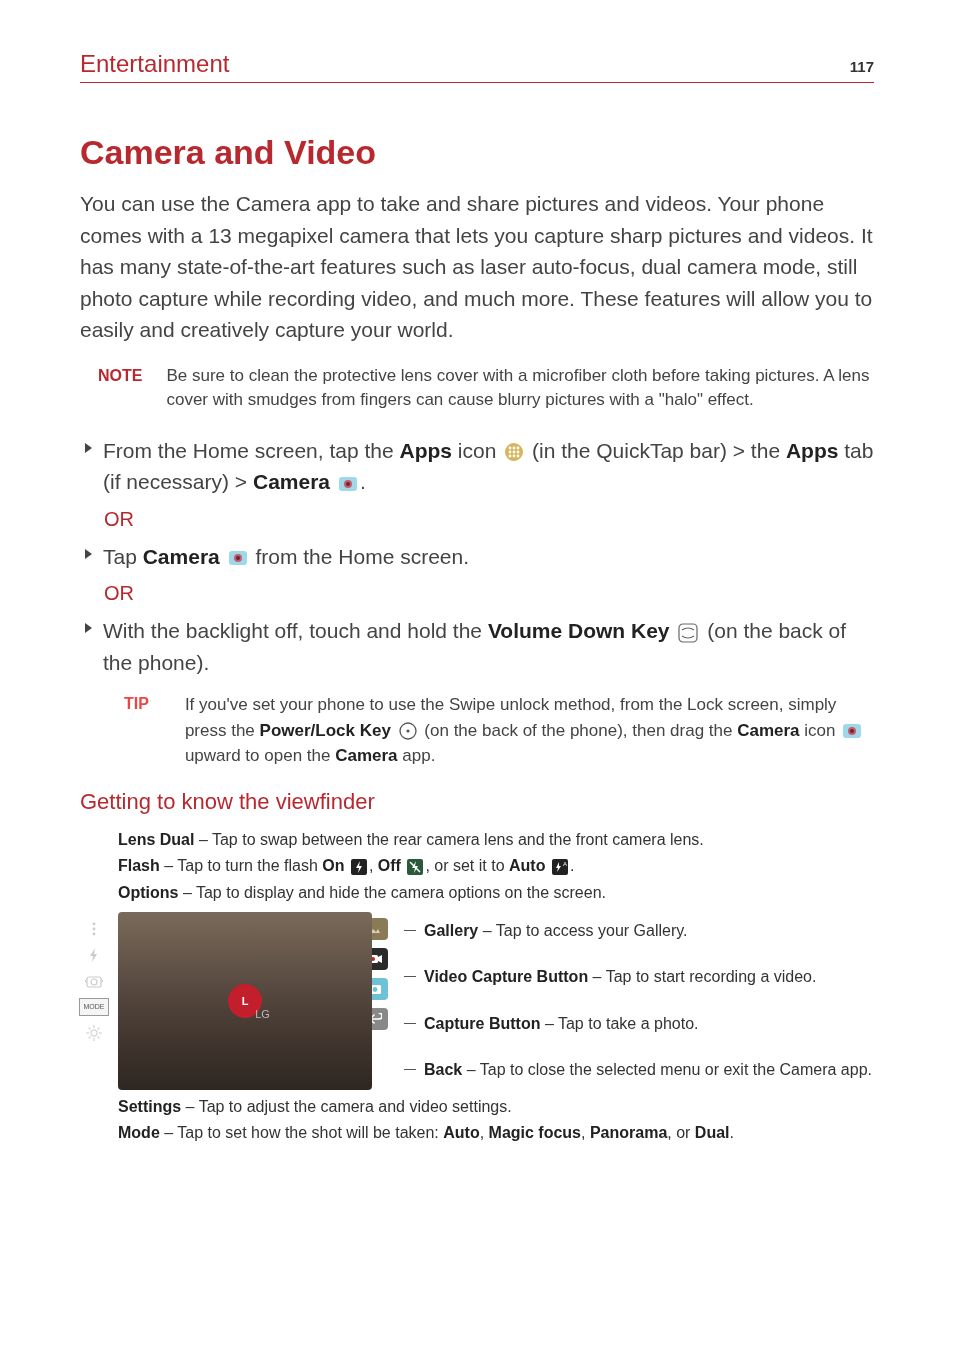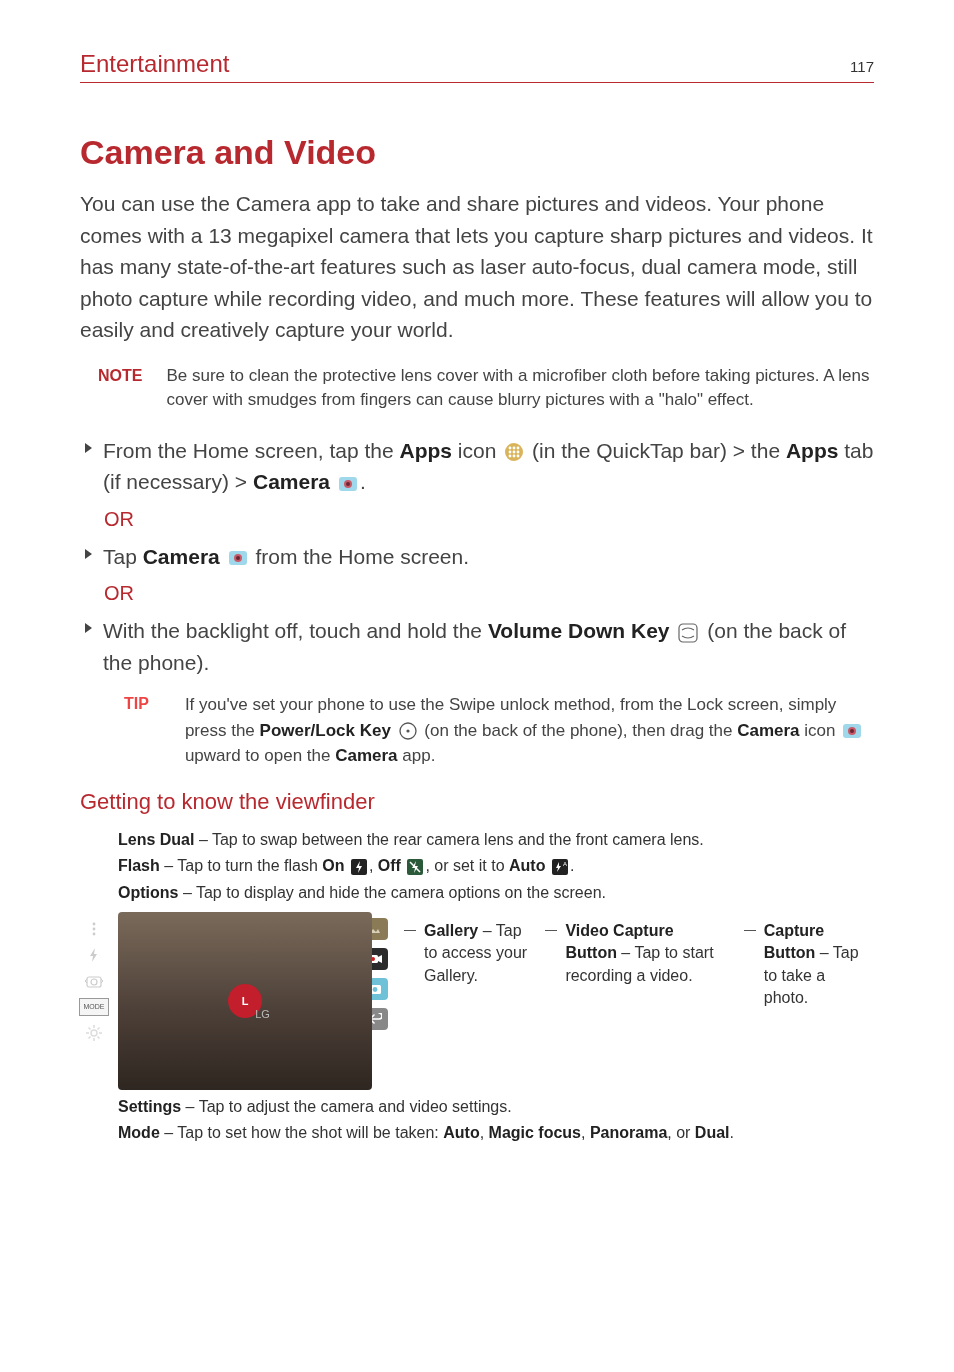--- a/index.html
+++ b/index.html
@@ -24,21 +24,21 @@
     gap: 14px;
   }
   .header-section {
     color: #b8292f;
     font-size: 24px;
     font-weight: 400;
   }
   .header-page {
     color: #333;
     font-size: 15px;
-    font-weight: 400;
+    font-weight: 700;
   }
   h1 {
     color: #b8292f;
     font-size: 34px;
     font-weight: 700;
     margin-bottom: 16px;
   }
   .intro {
     font-size: 21px;
     line-height: 1.5;
@@ -159,21 +159,21 @@
   }
   .vf-right-stack {
     display: flex;
     flex-direction: column;
     gap: 8px;
     padding-top: 6px;
     margin-left: -20px;
   }
   .vf-right-callouts {
     display: flex;
-    flex-direction: row;
+    flex-direction: column;
     gap: 16px;
     padding-top: 4px;
     margin-left: 6px;
     flex: 1;
   }
   .vf-right-callouts .callout {
     display: flex;
     align-items: flex-start;
     gap: 8px;
   }
@@ -429,20 +429,24 @@
           <span><span class="bold">Gallery</span><span> – Tap to access your Gallery.</span></span>
         </div>
         <div class="callout">
           <span class="dash"></span>
           <span><span class="bold">Video Capture Button</span><span> – Tap to start recording a video.</span></span>
         </div>
         <div class="callout">
           <span class="dash"></span>
           <span><span class="bold">Capture Button</span><span> – Tap to take a photo.</span></span>
         </div>
+        <div class="callout">
+          <span class="dash"></span>
+          <span><span class="bold">Back</span><span> – Tap to close the selected menu or exit the Camera app.</span></span>
+        </div>
       </div>
     </div>
 
     <div class="bottom-callouts">
       <p class="callout">
         <span class="bold">Settings</span><span> – Tap to adjust the camera and video settings.</span>
       </p>
       <p class="callout">
         <span class="bold">Mode</span><span> – Tap to set how the shot will be taken: </span><span class="bold">Auto</span><span>, </span><span class="bold">Magic focus</span><span>, </span><span class="bold">Panorama</span><span>, or </span><span class="bold">Dual</span><span>.</span>
       </p>

